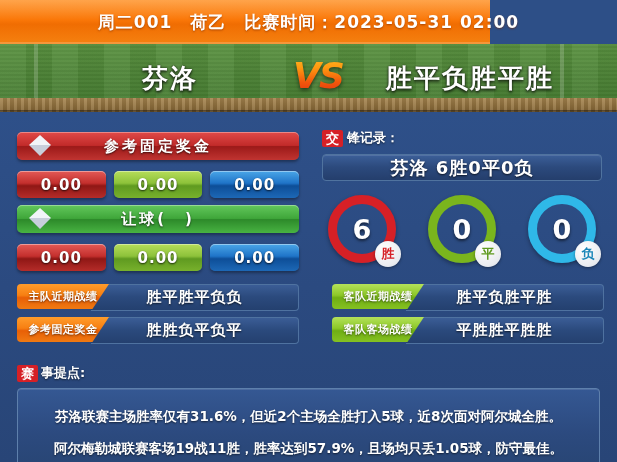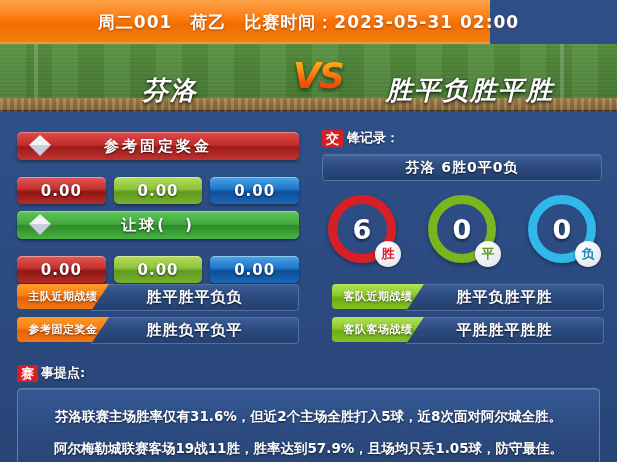--- a/index.html
+++ b/index.html
@@ -49,25 +49,24 @@
     position:absolute;left:0;top:98px;width:617px;height:16px;
     background:
       repeating-linear-gradient(90deg,rgba(255,255,255,.10) 0 3px,rgba(0,0,0,.10) 3px 7px),
       linear-gradient(180deg,#a6854f 0%,#8f6f3c 60%,#7a5d31 100%);
   }
   .pitch-shadow{
     position:absolute;left:0;top:110px;width:617px;height:4px;
     background:linear-gradient(180deg,rgba(0,0,0,.45),rgba(0,0,0,0));
   }
   .team{
-    position:absolute;top:60px;height:60px;display:flex;align-items:center;
+    position:absolute;top:48px;height:60px;display:flex;align-items:center;
     color:#ffffff;font-size:26px;font-weight:bold;letter-spacing:2px;
     text-shadow:0 2px 3px rgba(0,0,0,.65),0 0 2px rgba(0,0,0,.8);
     white-space:nowrap;
-    font-style:italic;
   }
   .team.home{left:60px;width:220px;justify-content:center;}
   .team.away{right:22px;width:250px;justify-content:center;}
   .vs{
     position:absolute;left:288px;top:44px;width:60px;height:62px;
     display:flex;align-items:center;justify-content:center;
     font-size:36px;font-weight:bold;font-style:italic;
     background:linear-gradient(180deg,#ffd23a 0%,#ff9a10 38%,#f0560c 62%,#d6160c 100%);
     -webkit-background-clip:text;background-clip:text;color:transparent;
     filter:drop-shadow(0 2px 2px rgba(0,0,0,.55));
@@ -92,21 +91,21 @@
   .bar.red{background:linear-gradient(180deg,#e04a48 0%,#c22b2a 48%,#9c1a19 52%,#c03431 100%);}
   .bar.green{background:linear-gradient(180deg,#63c85c 0%,#3fa63a 48%,#2d8a2a 52%,#48b342 100%);}
   .bar .gem{
     position:absolute;left:12px;top:50%;transform:translateY(-50%);
     width:22px;height:22px;
   }
   .gem .top,.gem .bot{position:absolute;left:0;width:0;height:0;}
   .gem .top{top:0;border-left:11px solid transparent;border-right:11px solid transparent;border-bottom:10px solid #f2f4f8;}
   .gem .bot{top:10px;border-left:11px solid transparent;border-right:11px solid transparent;border-top:11px solid #c8cedb;}
 
-  .odds-row{display:flex;gap:8px;margin-top:17px;}
+  .odds-row{display:flex;gap:8px;margin-top:11px;}
   .odd{
     flex:1;height:27px;border-radius:5px;
     display:flex;align-items:center;justify-content:center;
     color:#ffffff;font-size:15px;font-weight:bold;letter-spacing:1px;
     text-shadow:0 1px 2px rgba(0,0,0,.75);
     box-shadow:inset 0 1px 0 rgba(255,255,255,.4),0 2px 3px rgba(0,0,0,.35);
   }
   .odd.red{background:linear-gradient(180deg,#e35a56 0%,#c42f2d 45%,#8f1715 55%,#b52c29 100%);}
   .odd.green{background:linear-gradient(180deg,#b6dd5a 0%,#8dc23a 45%,#5f9a20 55%,#78b12c 100%);}
   .odd.blue{background:linear-gradient(180deg,#4aa6e8 0%,#1f74c8 45%,#0d4e98 55%,#1d68b6 100%);}
@@ -118,21 +117,21 @@
   .tagbox{
     background:#d62026;color:#fff;font-size:13px;font-weight:bold;
     padding:1px 4px;border-radius:2px;line-height:15px;
   }
   .h2h-title .label{color:#ffffff;font-size:13px;font-weight:bold;text-shadow:0 1px 2px rgba(0,0,0,.6);}
   .h2h-bar{
     margin-top:6px;height:25px;border-radius:4px;
     background:linear-gradient(180deg,#3c5f99 0%,#2c4a7d 48%,#243e6c 100%);
     border:1px solid #50739f;
     display:flex;align-items:center;justify-content:center;
-    color:#ffffff;font-size:14px;font-weight:bold;letter-spacing:1px;
+    color:#ffffff;font-size:18px;font-weight:bold;letter-spacing:1px;
     text-shadow:0 1px 2px rgba(0,0,0,.7);
     box-shadow:inset 0 1px 0 rgba(255,255,255,.12);
   }
   .rings{display:flex;justify-content:space-between;margin-top:14px;padding:0 6px;}
   .ringwrap{position:relative;width:68px;height:68px;}
   .ring{
     position:absolute;inset:0;border-radius:50%;
     border:9px solid #d62026;
     box-sizing:border-box;
     box-shadow:0 2px 4px rgba(0,0,0,.35);

